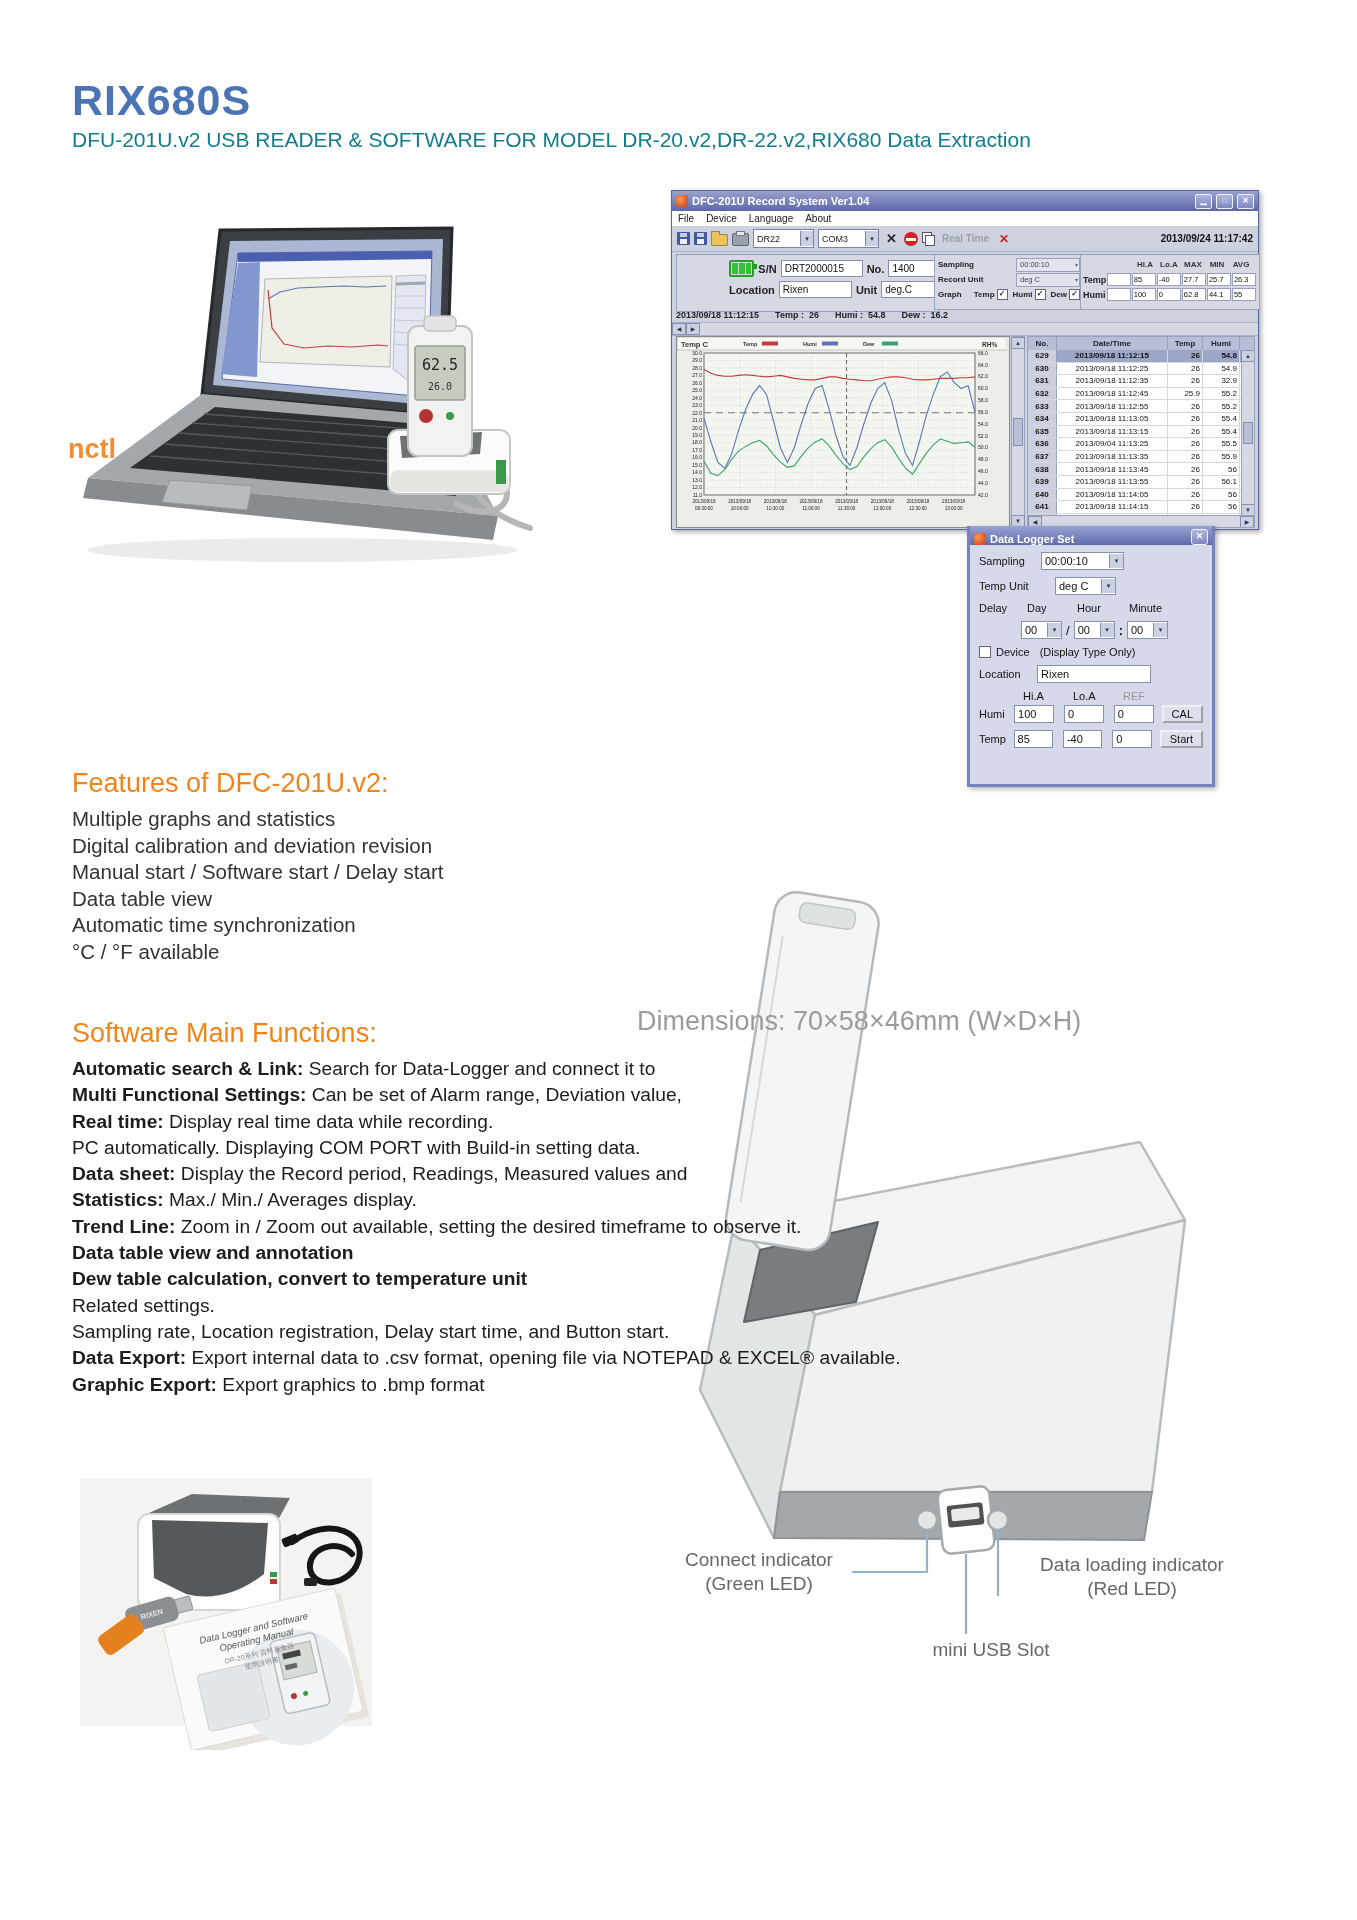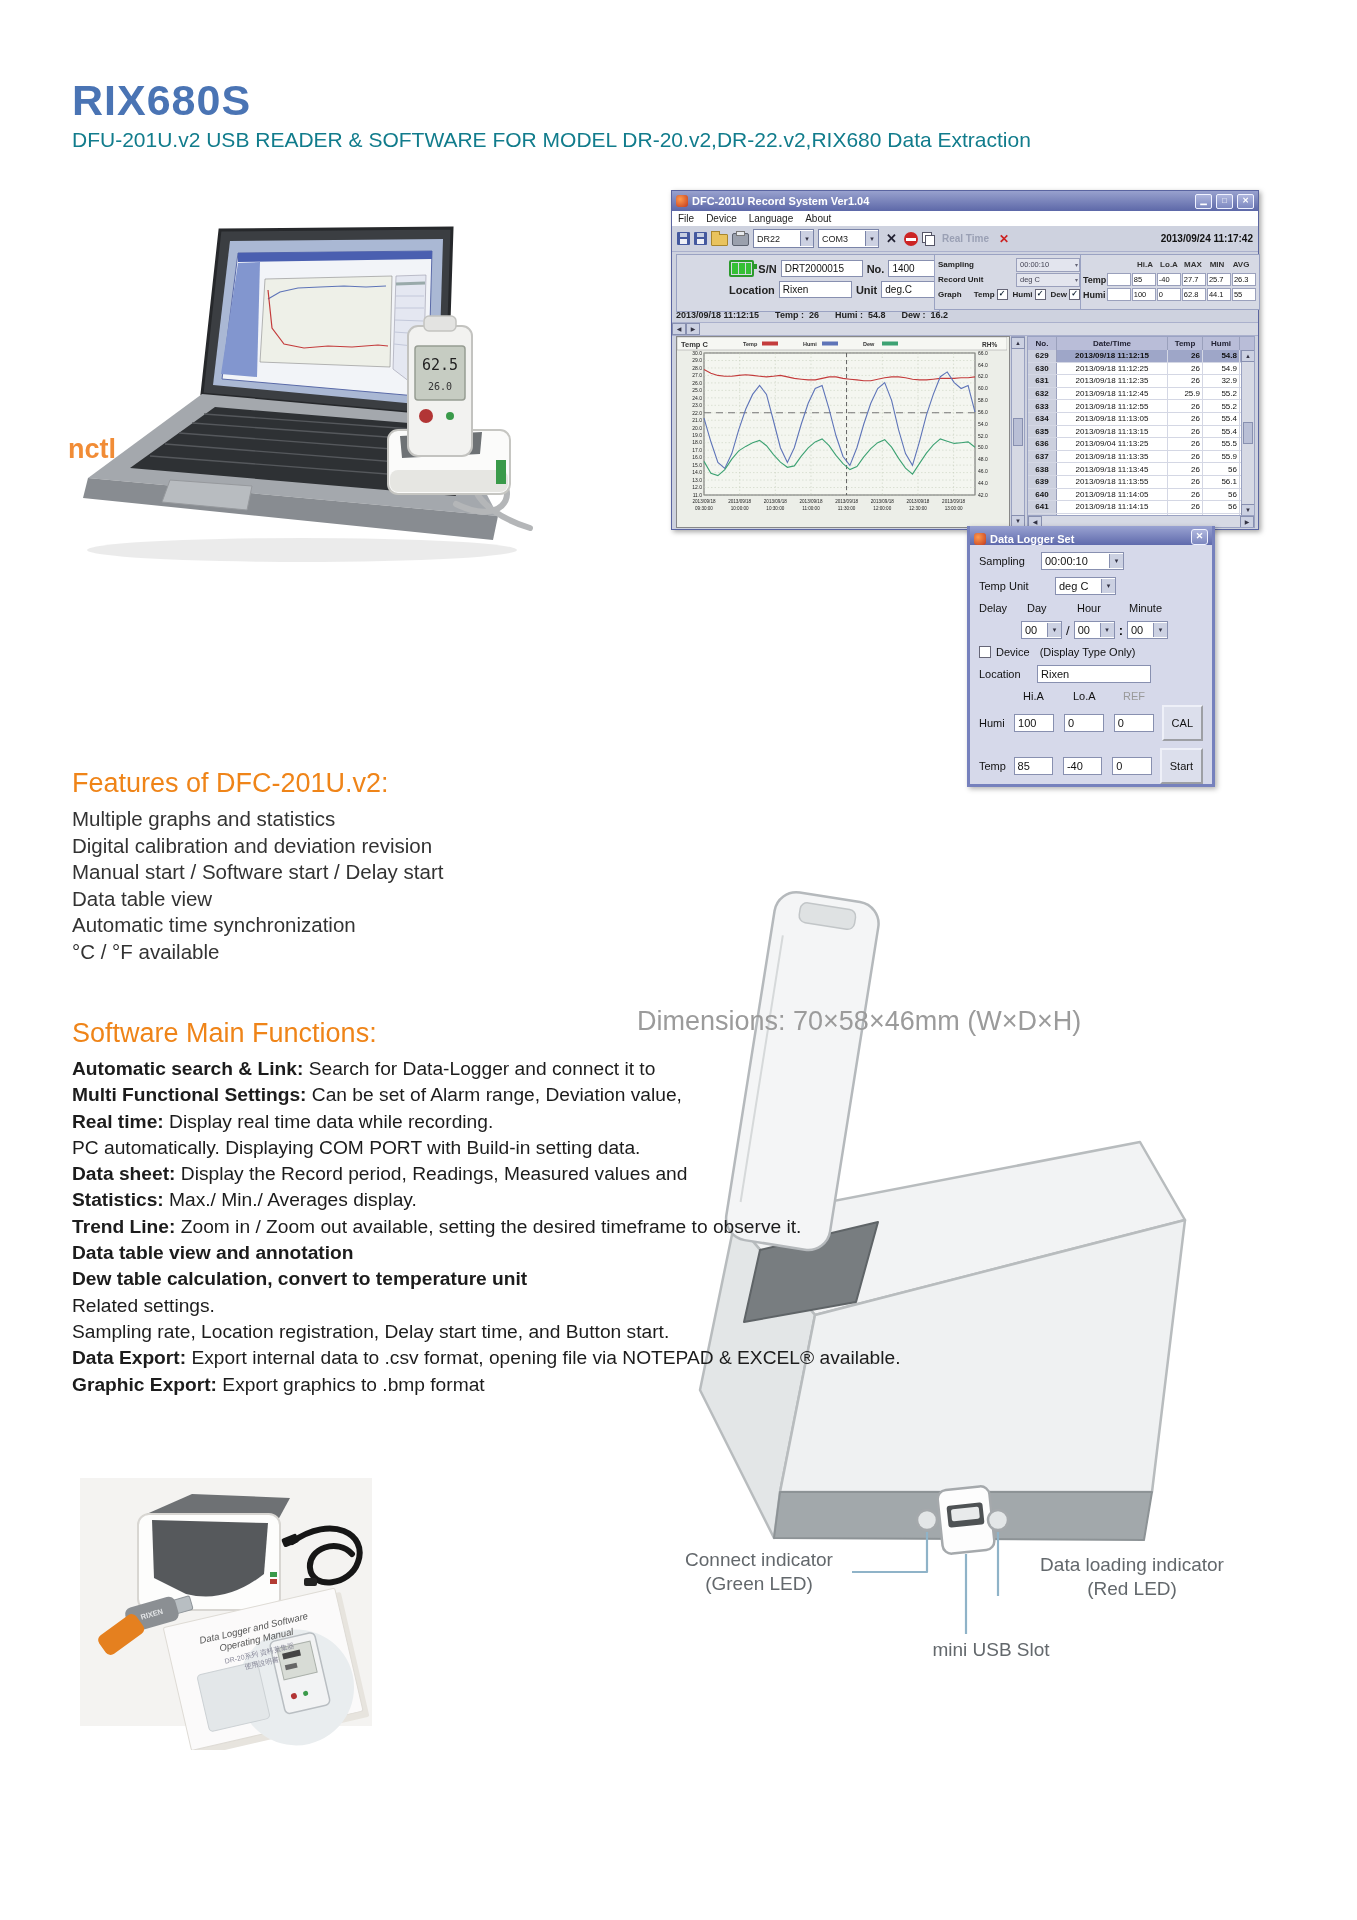--- a/index.html
+++ b/index.html
@@ -98,21 +98,21 @@
   .dlg-titlebar{height:19px;display:flex;align-items:flex-end;gap:4px;padding:0 4px;
                 background:linear-gradient(180deg,#9aa3d2,#5f6aac);color:#fff;font-weight:bold;font-size:11px;}
   .dlg-close{margin-left:auto;width:15px;height:14px;background:linear-gradient(#aeb6dd,#7d88c0);border:1px solid #f0f2ff;
              border-radius:3px;color:#fff;font-size:9px;line-height:13px;text-align:center;}
   .dlg-body{position:relative;padding:7px 9px;}
   .drow{display:flex;align-items:center;margin-bottom:7px;}
   .dlab{display:inline-block;}
   .dinput{background:#fff;border:1px solid #8890b0;height:16px;display:flex;align-items:center;padding:0 3px;font-size:11px;}
   .dcombo{background:#fff;border:1px solid #8890b0;height:16px;display:flex;align-items:center;justify-content:space-between;padding:0 0 0 3px;font-size:11px;}
   .dcombo .arr{width:13px;height:14px;background:#ccd1e2;border-left:1px solid #8890b0;text-align:center;font-size:7px;line-height:14px;color:#334;}
-  .btn3d{background:#dcdfec;border:2px outset #eef0f8;font-size:11px;padding:10px 8px;color:#111;text-align:center;}
+  .btn3d{background:#dcdfec;border:2px outset #eef0f8;font-size:11px;padding:1px 8px;color:#111;text-align:center;}
   .dchk{width:10px;height:10px;background:#fff;border:1px solid #667;margin-right:5px;}
   
   .features-heading{position:absolute;left:72px;top:768px;font-size:27px;color:#ef8418;z-index:2;}
   .features-list{position:absolute;left:72px;top:806px;font-size:20.5px;line-height:26.5px;color:#333;z-index:2;}
   .functions-heading{position:absolute;left:72px;top:1018px;font-size:27px;color:#ef8418;z-index:2;}
   .dimensions-note{position:absolute;left:637px;top:1006px;font-size:27px;color:#9b9b9b;z-index:2;}
   .functions-list{position:absolute;left:72px;top:1056px;font-size:19.2px;line-height:26.3px;color:#1c1c1c;z-index:2;white-space:nowrap;}
   .func-line b{font-weight:bold;}
   
   .anno{position:absolute;color:#63686c;font-size:19px;line-height:24px;text-align:center;z-index:2;}

